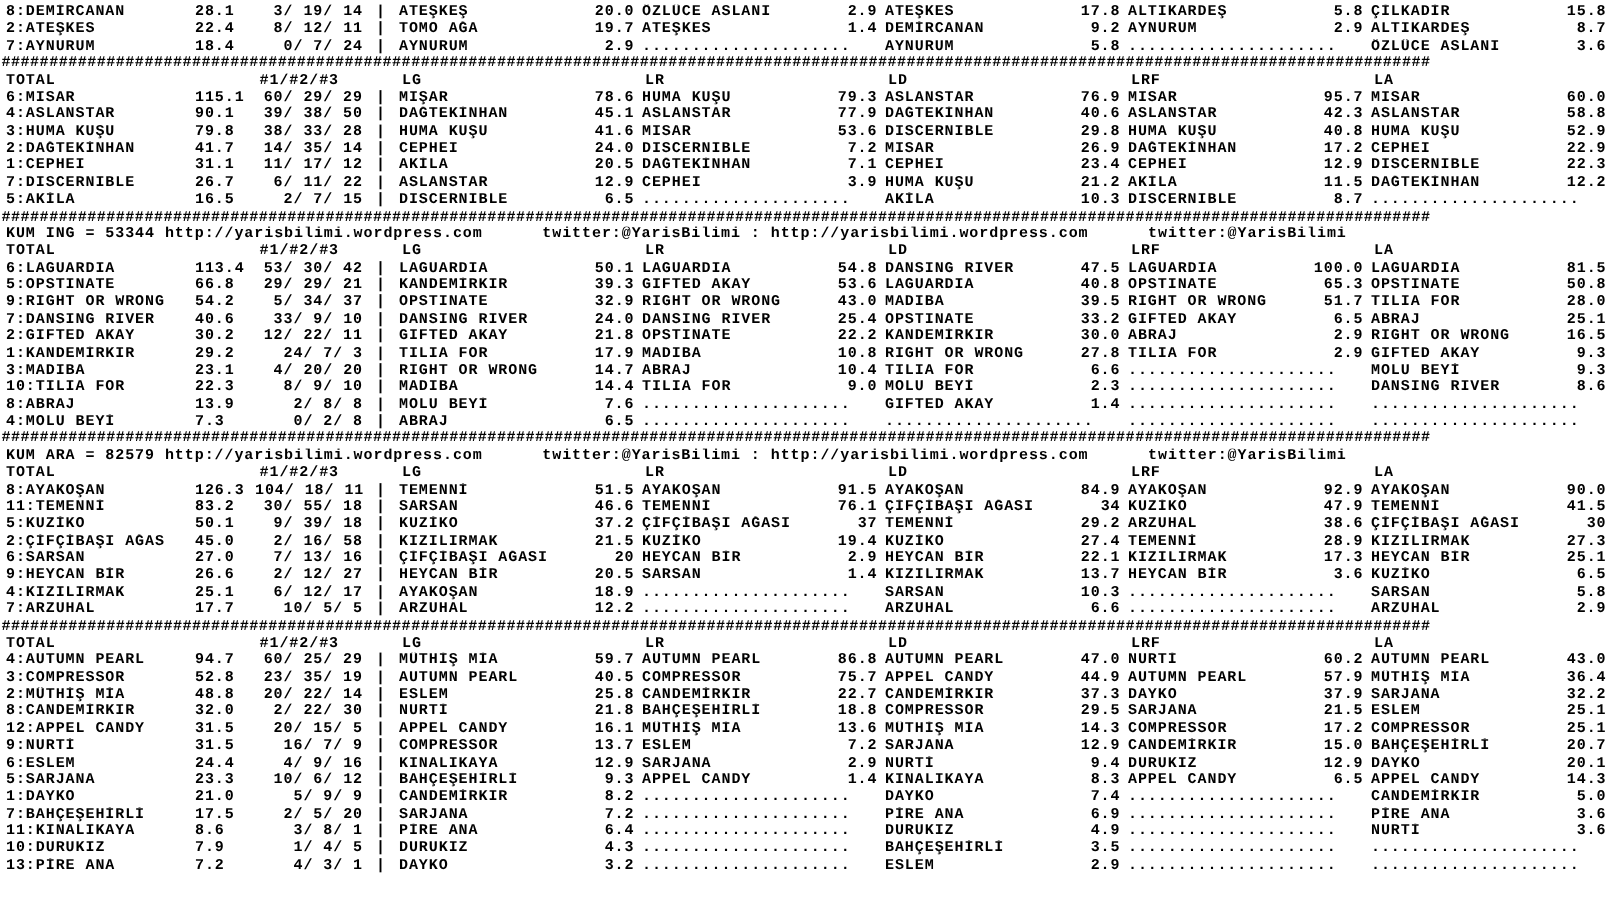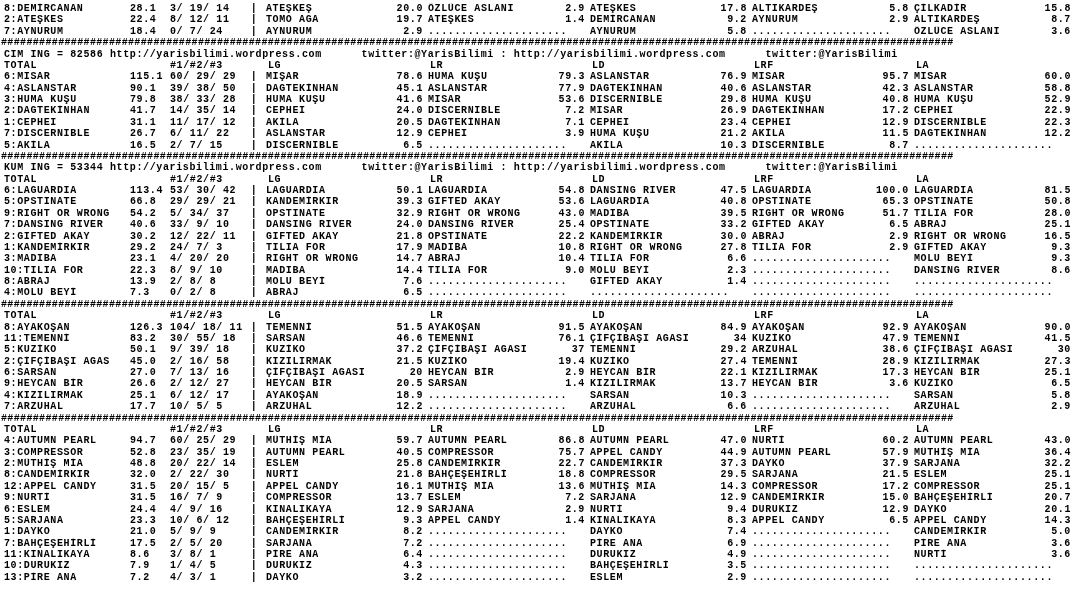--- a/index.html
+++ b/index.html
@@ -11,37 +11,36 @@
     letter-spacing:0.62px;
     color:#000;
     padding-top:3px;
   }
   *{box-sizing:border-box;}
   .line{height:11.39px;line-height:11.39px;white-space:pre;overflow:hidden;display:flex;}
   .block{display:block;padding-left:4px;}
   .sep-line{display:block;padding-left:1px;letter-spacing:0.35px;}
   .c-name{width:130px;padding-left:4px;flex:none;overflow:hidden;}
   .c-tval{width:40px;flex:none;text-align:left;overflow:hidden;}
-  .c-stats{width:72px;flex:none;text-align:left;overflow:hidden;}
+  .c-stats{width:72px;flex:none;text-align:right;overflow:hidden;}
   .c-pipe{width:24px;flex:none;text-align:center;overflow:hidden;}
   .pair{width:162px;flex:none;display:flex;overflow:hidden;}
   .p-name{flex:0 1 auto;overflow:hidden;}
   .p-val{flex:none;margin-left:auto;padding-right:5px;text-align:right;}
   .hdr .c-stats{padding-right:16px;}
   .hdr .p-name{padding-left:2px;}
 </style>
 </head>
 <body>
 
 <div id="report">
     <div class="line row"><span class="c-name">8:DEMİRCANAN</span><span class="c-tval">28.1</span><span class="c-stats">3/ 19/ 14</span><span class="c-pipe">|</span><span class="pair"><span class="p-name ">ATEŞKEŞ</span><span class="p-val">20.0</span></span><span class="pair"><span class="p-name ">ÖZLÜCE ASLANI</span><span class="p-val">2.9</span></span><span class="pair"><span class="p-name ">ATEŞKES</span><span class="p-val">17.8</span></span><span class="pair"><span class="p-name ">ALTIKARDEŞ</span><span class="p-val">5.8</span></span><span class="pair"><span class="p-name ">ÇİLKADİR</span><span class="p-val">15.8</span></span></div>
     <div class="line row"><span class="c-name">2:ATEŞKES</span><span class="c-tval">22.4</span><span class="c-stats">8/ 12/ 11</span><span class="c-pipe">|</span><span class="pair"><span class="p-name ">TOMO AĞA</span><span class="p-val">19.7</span></span><span class="pair"><span class="p-name ">ATEŞKES</span><span class="p-val">1.4</span></span><span class="pair"><span class="p-name ">DEMİRCANAN</span><span class="p-val">9.2</span></span><span class="pair"><span class="p-name ">AYNURUM</span><span class="p-val">2.9</span></span><span class="pair"><span class="p-name ">ALTIKARDEŞ</span><span class="p-val">8.7</span></span></div>
     <div class="line row"><span class="c-name">7:AYNURUM</span><span class="c-tval">18.4</span><span class="c-stats">0/ 7/ 24</span><span class="c-pipe">|</span><span class="pair"><span class="p-name ">AYNURUM</span><span class="p-val">2.9</span></span><span class="pair"><span class="p-name ">.....................</span><span class="p-val"></span></span><span class="pair"><span class="p-name ">AYNURUM</span><span class="p-val">5.8</span></span><span class="pair"><span class="p-name ">.....................</span><span class="p-val"></span></span><span class="pair"><span class="p-name ">ÖZLÜCE ASLANI</span><span class="p-val">3.6</span></span></div>
     <div class="line sep-line">######################################################################################################################################################</div>
-    <div class="line block">CIM ING = 82586 http://yarisbilimi.wordpress.com      twitter:@YarisBilimi : http://yarisbilimi.wordpress.com      twitter:@YarisBilimi</div>
     <div class="line row hdr"><span class="c-name">TOTAL</span><span class="c-tval"></span><span class="c-stats">#1/#2/#3</span><span class="c-pipe"></span><span class="pair"><span class="p-name ">LG</span><span class="p-val"></span></span><span class="pair"><span class="p-name ">LR</span><span class="p-val"></span></span><span class="pair"><span class="p-name ">LD</span><span class="p-val"></span></span><span class="pair"><span class="p-name ">LRF</span><span class="p-val"></span></span><span class="pair"><span class="p-name ">LA</span><span class="p-val"></span></span></div>
     <div class="line row"><span class="c-name">6:MISAR</span><span class="c-tval">115.1</span><span class="c-stats">60/ 29/ 29</span><span class="c-pipe">|</span><span class="pair"><span class="p-name ">MIŞAR</span><span class="p-val">78.6</span></span><span class="pair"><span class="p-name ">HUMA KUŞU</span><span class="p-val">79.3</span></span><span class="pair"><span class="p-name ">ASLANSTAR</span><span class="p-val">76.9</span></span><span class="pair"><span class="p-name ">MISAR</span><span class="p-val">95.7</span></span><span class="pair"><span class="p-name ">MISAR</span><span class="p-val">60.0</span></span></div>
     <div class="line row"><span class="c-name">4:ASLANSTAR</span><span class="c-tval">90.1</span><span class="c-stats">39/ 38/ 50</span><span class="c-pipe">|</span><span class="pair"><span class="p-name ">DAĞTEKİNHAN</span><span class="p-val">45.1</span></span><span class="pair"><span class="p-name ">ASLANSTAR</span><span class="p-val">77.9</span></span><span class="pair"><span class="p-name ">DAĞTEKİNHAN</span><span class="p-val">40.6</span></span><span class="pair"><span class="p-name ">ASLANSTAR</span><span class="p-val">42.3</span></span><span class="pair"><span class="p-name ">ASLANSTAR</span><span class="p-val">58.8</span></span></div>
     <div class="line row"><span class="c-name">3:HUMA KUŞU</span><span class="c-tval">79.8</span><span class="c-stats">38/ 33/ 28</span><span class="c-pipe">|</span><span class="pair"><span class="p-name ">HUMA KUŞU</span><span class="p-val">41.6</span></span><span class="pair"><span class="p-name ">MISAR</span><span class="p-val">53.6</span></span><span class="pair"><span class="p-name ">DISCERNIBLE</span><span class="p-val">29.8</span></span><span class="pair"><span class="p-name ">HUMA KUŞU</span><span class="p-val">40.8</span></span><span class="pair"><span class="p-name ">HUMA KUŞU</span><span class="p-val">52.9</span></span></div>
     <div class="line row"><span class="c-name">2:DAĞTEKİNHAN</span><span class="c-tval">41.7</span><span class="c-stats">14/ 35/ 14</span><span class="c-pipe">|</span><span class="pair"><span class="p-name ">CEPHEI</span><span class="p-val">24.0</span></span><span class="pair"><span class="p-name ">DISCERNIBLE</span><span class="p-val">7.2</span></span><span class="pair"><span class="p-name ">MISAR</span><span class="p-val">26.9</span></span><span class="pair"><span class="p-name ">DAĞTEKİNHAN</span><span class="p-val">17.2</span></span><span class="pair"><span class="p-name ">CEPHEI</span><span class="p-val">22.9</span></span></div>
     <div class="line row"><span class="c-name">1:CEPHEI</span><span class="c-tval">31.1</span><span class="c-stats">11/ 17/ 12</span><span class="c-pipe">|</span><span class="pair"><span class="p-name ">AKİLA</span><span class="p-val">20.5</span></span><span class="pair"><span class="p-name ">DAĞTEKİNHAN</span><span class="p-val">7.1</span></span><span class="pair"><span class="p-name ">CEPHEI</span><span class="p-val">23.4</span></span><span class="pair"><span class="p-name ">CEPHEI</span><span class="p-val">12.9</span></span><span class="pair"><span class="p-name ">DISCERNIBLE</span><span class="p-val">22.3</span></span></div>
     <div class="line row"><span class="c-name">7:DISCERNIBLE</span><span class="c-tval">26.7</span><span class="c-stats">6/ 11/ 22</span><span class="c-pipe">|</span><span class="pair"><span class="p-name ">ASLANSTAR</span><span class="p-val">12.9</span></span><span class="pair"><span class="p-name ">CEPHEI</span><span class="p-val">3.9</span></span><span class="pair"><span class="p-name ">HUMA KUŞU</span><span class="p-val">21.2</span></span><span class="pair"><span class="p-name ">AKİLA</span><span class="p-val">11.5</span></span><span class="pair"><span class="p-name ">DAĞTEKİNHAN</span><span class="p-val">12.2</span></span></div>
     <div class="line row"><span class="c-name">5:AKİLA</span><span class="c-tval">16.5</span><span class="c-stats">2/ 7/ 15</span><span class="c-pipe">|</span><span class="pair"><span class="p-name ">DISCERNIBLE</span><span class="p-val">6.5</span></span><span class="pair"><span class="p-name ">.....................</span><span class="p-val"></span></span><span class="pair"><span class="p-name ">AKİLA</span><span class="p-val">10.3</span></span><span class="pair"><span class="p-name ">DISCERNIBLE</span><span class="p-val">8.7</span></span><span class="pair"><span class="p-name ">.....................</span><span class="p-val"></span></span></div>
     <div class="line sep-line">######################################################################################################################################################</div>
     <div class="line block">KUM ING = 53344 http://yarisbilimi.wordpress.com      twitter:@YarisBilimi : http://yarisbilimi.wordpress.com      twitter:@YarisBilimi</div>
@@ -50,20 +49,21 @@
     <div class="line row"><span class="c-name">5:OPSTINATE</span><span class="c-tval">66.8</span><span class="c-stats">29/ 29/ 21</span><span class="c-pipe">|</span><span class="pair"><span class="p-name ">KANDEMİRKIR</span><span class="p-val">39.3</span></span><span class="pair"><span class="p-name ">GIFTED AKAY</span><span class="p-val">53.6</span></span><span class="pair"><span class="p-name ">LAGUARDIA</span><span class="p-val">40.8</span></span><span class="pair"><span class="p-name ">OPSTINATE</span><span class="p-val">65.3</span></span><span class="pair"><span class="p-name ">OPSTINATE</span><span class="p-val">50.8</span></span></div>
     <div class="line row"><span class="c-name">9:RIGHT OR WRONG</span><span class="c-tval">54.2</span><span class="c-stats">5/ 34/ 37</span><span class="c-pipe">|</span><span class="pair"><span class="p-name ">OPSTINATE</span><span class="p-val">32.9</span></span><span class="pair"><span class="p-name ">RIGHT OR WRONG</span><span class="p-val">43.0</span></span><span class="pair"><span class="p-name ">MADIBA</span><span class="p-val">39.5</span></span><span class="pair"><span class="p-name ">RIGHT OR WRONG</span><span class="p-val">51.7</span></span><span class="pair"><span class="p-name ">TILIA FOR</span><span class="p-val">28.0</span></span></div>
     <div class="line row"><span class="c-name">7:DANSING RIVER</span><span class="c-tval">40.6</span><span class="c-stats">33/ 9/ 10</span><span class="c-pipe">|</span><span class="pair"><span class="p-name ">DANSING RIVER</span><span class="p-val">24.0</span></span><span class="pair"><span class="p-name ">DANSING RIVER</span><span class="p-val">25.4</span></span><span class="pair"><span class="p-name ">OPSTINATE</span><span class="p-val">33.2</span></span><span class="pair"><span class="p-name ">GIFTED AKAY</span><span class="p-val">6.5</span></span><span class="pair"><span class="p-name ">ABRAJ</span><span class="p-val">25.1</span></span></div>
     <div class="line row"><span class="c-name">2:GIFTED AKAY</span><span class="c-tval">30.2</span><span class="c-stats">12/ 22/ 11</span><span class="c-pipe">|</span><span class="pair"><span class="p-name ">GIFTED AKAY</span><span class="p-val">21.8</span></span><span class="pair"><span class="p-name ">OPSTINATE</span><span class="p-val">22.2</span></span><span class="pair"><span class="p-name ">KANDEMİRKIR</span><span class="p-val">30.0</span></span><span class="pair"><span class="p-name ">ABRAJ</span><span class="p-val">2.9</span></span><span class="pair"><span class="p-name ">RIGHT OR WRONG</span><span class="p-val">16.5</span></span></div>
     <div class="line row"><span class="c-name">1:KANDEMİRKIR</span><span class="c-tval">29.2</span><span class="c-stats">24/ 7/ 3</span><span class="c-pipe">|</span><span class="pair"><span class="p-name ">TILIA FOR</span><span class="p-val">17.9</span></span><span class="pair"><span class="p-name ">MADIBA</span><span class="p-val">10.8</span></span><span class="pair"><span class="p-name ">RIGHT OR WRONG</span><span class="p-val">27.8</span></span><span class="pair"><span class="p-name ">TILIA FOR</span><span class="p-val">2.9</span></span><span class="pair"><span class="p-name ">GIFTED AKAY</span><span class="p-val">9.3</span></span></div>
     <div class="line row"><span class="c-name">3:MADIBA</span><span class="c-tval">23.1</span><span class="c-stats">4/ 20/ 20</span><span class="c-pipe">|</span><span class="pair"><span class="p-name ">RIGHT OR WRONG</span><span class="p-val">14.7</span></span><span class="pair"><span class="p-name ">ABRAJ</span><span class="p-val">10.4</span></span><span class="pair"><span class="p-name ">TILIA FOR</span><span class="p-val">6.6</span></span><span class="pair"><span class="p-name ">.....................</span><span class="p-val"></span></span><span class="pair"><span class="p-name ">MOLU BEYİ</span><span class="p-val">9.3</span></span></div>
     <div class="line row"><span class="c-name">10:TILIA FOR</span><span class="c-tval">22.3</span><span class="c-stats">8/ 9/ 10</span><span class="c-pipe">|</span><span class="pair"><span class="p-name ">MADIBA</span><span class="p-val">14.4</span></span><span class="pair"><span class="p-name ">TILIA FOR</span><span class="p-val">9.0</span></span><span class="pair"><span class="p-name ">MOLU BEYİ</span><span class="p-val">2.3</span></span><span class="pair"><span class="p-name ">.....................</span><span class="p-val"></span></span><span class="pair"><span class="p-name ">DANSING RIVER</span><span class="p-val">8.6</span></span></div>
     <div class="line row"><span class="c-name">8:ABRAJ</span><span class="c-tval">13.9</span><span class="c-stats">2/ 8/ 8</span><span class="c-pipe">|</span><span class="pair"><span class="p-name ">MOLU BEYİ</span><span class="p-val">7.6</span></span><span class="pair"><span class="p-name ">.....................</span><span class="p-val"></span></span><span class="pair"><span class="p-name ">GIFTED AKAY</span><span class="p-val">1.4</span></span><span class="pair"><span class="p-name ">.....................</span><span class="p-val"></span></span><span class="pair"><span class="p-name ">.....................</span><span class="p-val"></span></span></div>
     <div class="line row"><span class="c-name">4:MOLU BEYİ</span><span class="c-tval">7.3</span><span class="c-stats">0/ 2/ 8</span><span class="c-pipe">|</span><span class="pair"><span class="p-name ">ABRAJ</span><span class="p-val">6.5</span></span><span class="pair"><span class="p-name ">.....................</span><span class="p-val"></span></span><span class="pair"><span class="p-name ">.....................</span><span class="p-val"></span></span><span class="pair"><span class="p-name ">.....................</span><span class="p-val"></span></span><span class="pair"><span class="p-name ">.....................</span><span class="p-val"></span></span></div>
     <div class="line sep-line">######################################################################################################################################################</div>
+    <div class="line block">KUM ARA = 82579 http://yarisbilimi.wordpress.com      twitter:@YarisBilimi : http://yarisbilimi.wordpress.com      twitter:@YarisBilimi</div>
     <div class="line row hdr"><span class="c-name">TOTAL</span><span class="c-tval"></span><span class="c-stats">#1/#2/#3</span><span class="c-pipe"></span><span class="pair"><span class="p-name ">LG</span><span class="p-val"></span></span><span class="pair"><span class="p-name ">LR</span><span class="p-val"></span></span><span class="pair"><span class="p-name ">LD</span><span class="p-val"></span></span><span class="pair"><span class="p-name ">LRF</span><span class="p-val"></span></span><span class="pair"><span class="p-name ">LA</span><span class="p-val"></span></span></div>
     <div class="line row"><span class="c-name">8:AYAKOŞAN</span><span class="c-tval">126.3</span><span class="c-stats">104/ 18/ 11</span><span class="c-pipe">|</span><span class="pair"><span class="p-name ">TEMENNİ</span><span class="p-val">51.5</span></span><span class="pair"><span class="p-name ">AYAKOŞAN</span><span class="p-val">91.5</span></span><span class="pair"><span class="p-name ">AYAKOŞAN</span><span class="p-val">84.9</span></span><span class="pair"><span class="p-name ">AYAKOŞAN</span><span class="p-val">92.9</span></span><span class="pair"><span class="p-name ">AYAKOŞAN</span><span class="p-val">90.0</span></span></div>
     <div class="line row"><span class="c-name">11:TEMENNİ</span><span class="c-tval">83.2</span><span class="c-stats">30/ 55/ 18</span><span class="c-pipe">|</span><span class="pair"><span class="p-name ">SARSAN</span><span class="p-val">46.6</span></span><span class="pair"><span class="p-name ">TEMENNİ</span><span class="p-val">76.1</span></span><span class="pair"><span class="p-name ">ÇİFÇİBAŞI AĞASI</span><span class="p-val">34</span></span><span class="pair"><span class="p-name ">KUZİKO</span><span class="p-val">47.9</span></span><span class="pair"><span class="p-name ">TEMENNİ</span><span class="p-val">41.5</span></span></div>
     <div class="line row"><span class="c-name">5:KUZİKO</span><span class="c-tval">50.1</span><span class="c-stats">9/ 39/ 18</span><span class="c-pipe">|</span><span class="pair"><span class="p-name ">KUZİKO</span><span class="p-val">37.2</span></span><span class="pair"><span class="p-name ">ÇİFÇİBAŞI AĞASI</span><span class="p-val">37</span></span><span class="pair"><span class="p-name ">TEMENNİ</span><span class="p-val">29.2</span></span><span class="pair"><span class="p-name ">ARZUHAL</span><span class="p-val">38.6</span></span><span class="pair"><span class="p-name ">ÇİFÇİBAŞI AĞASI</span><span class="p-val">30</span></span></div>
     <div class="line row"><span class="c-name">2:ÇİFÇİBAŞI AĞAS</span><span class="c-tval">45.0</span><span class="c-stats">2/ 16/ 58</span><span class="c-pipe">|</span><span class="pair"><span class="p-name ">KIZILIRMAK</span><span class="p-val">21.5</span></span><span class="pair"><span class="p-name ">KUZİKO</span><span class="p-val">19.4</span></span><span class="pair"><span class="p-name ">KUZİKO</span><span class="p-val">27.4</span></span><span class="pair"><span class="p-name ">TEMENNİ</span><span class="p-val">28.9</span></span><span class="pair"><span class="p-name ">KIZILIRMAK</span><span class="p-val">27.3</span></span></div>
     <div class="line row"><span class="c-name">6:SARSAN</span><span class="c-tval">27.0</span><span class="c-stats">7/ 13/ 16</span><span class="c-pipe">|</span><span class="pair"><span class="p-name ">ÇİFÇİBAŞI AĞASI</span><span class="p-val">20</span></span><span class="pair"><span class="p-name ">HEYCAN BİR</span><span class="p-val">2.9</span></span><span class="pair"><span class="p-name ">HEYCAN BİR</span><span class="p-val">22.1</span></span><span class="pair"><span class="p-name ">KIZILIRMAK</span><span class="p-val">17.3</span></span><span class="pair"><span class="p-name ">HEYCAN BİR</span><span class="p-val">25.1</span></span></div>
     <div class="line row"><span class="c-name">9:HEYCAN BİR</span><span class="c-tval">26.6</span><span class="c-stats">2/ 12/ 27</span><span class="c-pipe">|</span><span class="pair"><span class="p-name ">HEYCAN BİR</span><span class="p-val">20.5</span></span><span class="pair"><span class="p-name ">SARSAN</span><span class="p-val">1.4</span></span><span class="pair"><span class="p-name ">KIZILIRMAK</span><span class="p-val">13.7</span></span><span class="pair"><span class="p-name ">HEYCAN BİR</span><span class="p-val">3.6</span></span><span class="pair"><span class="p-name ">KUZİKO</span><span class="p-val">6.5</span></span></div>
     <div class="line row"><span class="c-name">4:KIZILIRMAK</span><span class="c-tval">25.1</span><span class="c-stats">6/ 12/ 17</span><span class="c-pipe">|</span><span class="pair"><span class="p-name ">AYAKOŞAN</span><span class="p-val">18.9</span></span><span class="pair"><span class="p-name ">.....................</span><span class="p-val"></span></span><span class="pair"><span class="p-name ">SARSAN</span><span class="p-val">10.3</span></span><span class="pair"><span class="p-name ">.....................</span><span class="p-val"></span></span><span class="pair"><span class="p-name ">SARSAN</span><span class="p-val">5.8</span></span></div>
     <div class="line row"><span class="c-name">7:ARZUHAL</span><span class="c-tval">17.7</span><span class="c-stats">10/ 5/ 5</span><span class="c-pipe">|</span><span class="pair"><span class="p-name ">ARZUHAL</span><span class="p-val">12.2</span></span><span class="pair"><span class="p-name ">.....................</span><span class="p-val"></span></span><span class="pair"><span class="p-name ">ARZUHAL</span><span class="p-val">6.6</span></span><span class="pair"><span class="p-name ">.....................</span><span class="p-val"></span></span><span class="pair"><span class="p-name ">ARZUHAL</span><span class="p-val">2.9</span></span></div>
     <div class="line sep-line">######################################################################################################################################################</div>

